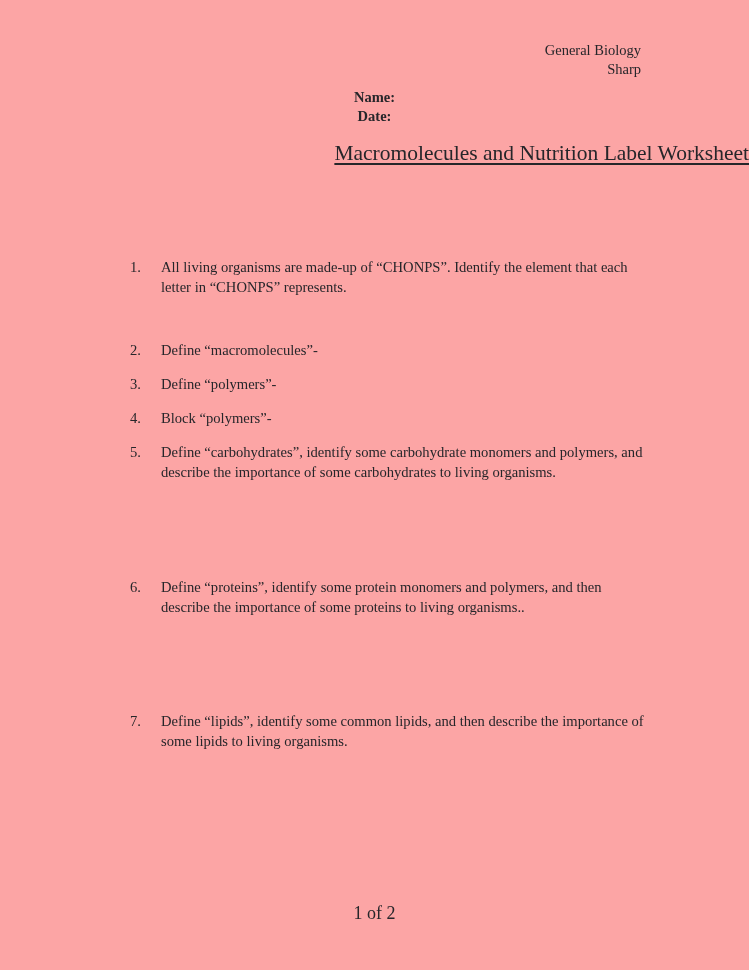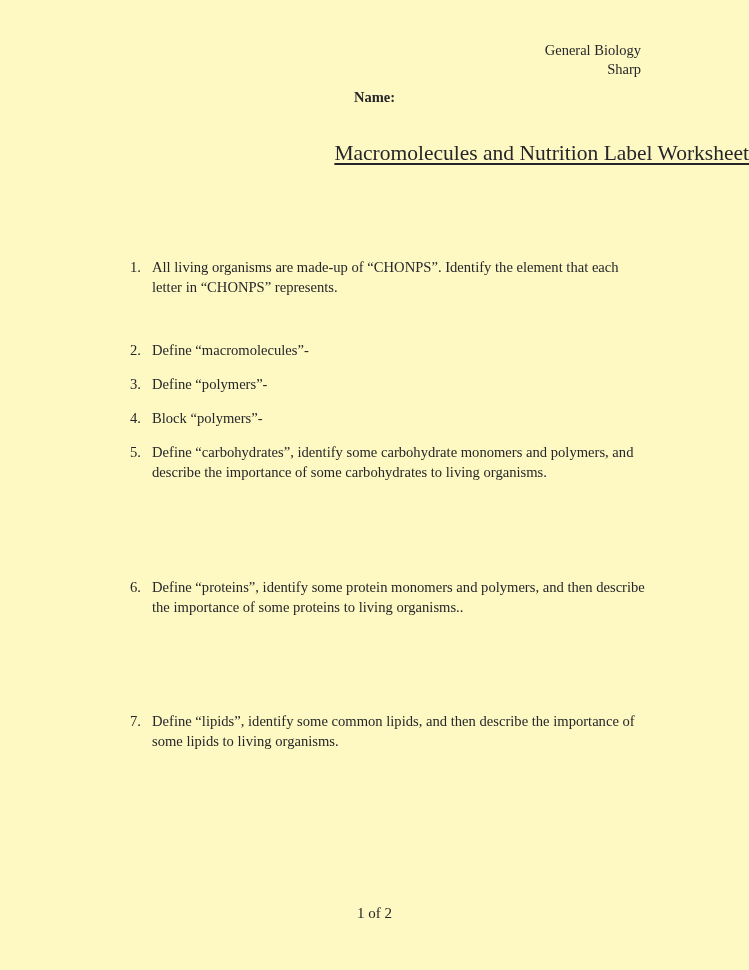--- a/index.html
+++ b/index.html
@@ -14,21 +14,21 @@
     position: relative;
     font-family: "Liberation Serif", "DejaVu Serif", serif;
     color: #26262a;
     -webkit-font-smoothing: antialiased;
     overflow: hidden;
   }
 
   .page {
     position: absolute;
     inset: 0;
-    background: #fef9c3;
+    background: #fca5a5;
   }
 
   
   .course-header {
     position: absolute;
     right: 108px;
     top: 41px;
     text-align: right;
     font-size: 14.5px;
     line-height: 19px;
@@ -93,54 +93,55 @@
   .question .num {
     position: absolute;
     left: 0;
     top: 0;
     width: 22px;
     text-align: left;
     white-space: pre;
   }
   .question .body {
     display: block;
-    margin-left: 22px;
+    margin-left: 31px;
   }
 
   .q1 { top: 258px; }
   .q2 { top: 341px; }
   .q3 { top: 375px; }
   .q4 { top: 409px; }
   .q5 { top: 443px; }
   .q6 { top: 578px; }
   .q7 { top: 712px; }
 
   
   .footer {
     position: absolute;
     left: 0;
     right: 0;
     top: 904px;
     text-align: center;
-    font-size: 15px;
+    font-size: 18px;
     line-height: 18px;
   }
 </style>
 </head>
 <body>
 
 <div class="page">
 
   <div class="course-header">
     <span class="line">General Biology</span>
     <span class="line">Sharp</span>
   </div>
 
   <div class="nbd">
     <span class="field">Name:</span>
+    <span class="field">Date:</span>
   </div>
 
   <h1 class="doc-title"><span class="ul">Macromolecules and Nutrition Label Worksheet</span></h1>
 
 
   <div class="question q1">
     <span class="num">1.</span>
     <span class="body">All living organisms are made-up of “CHONPS”.  Identify the element that each letter in “CHONPS” represents.</span>
   </div>
 

